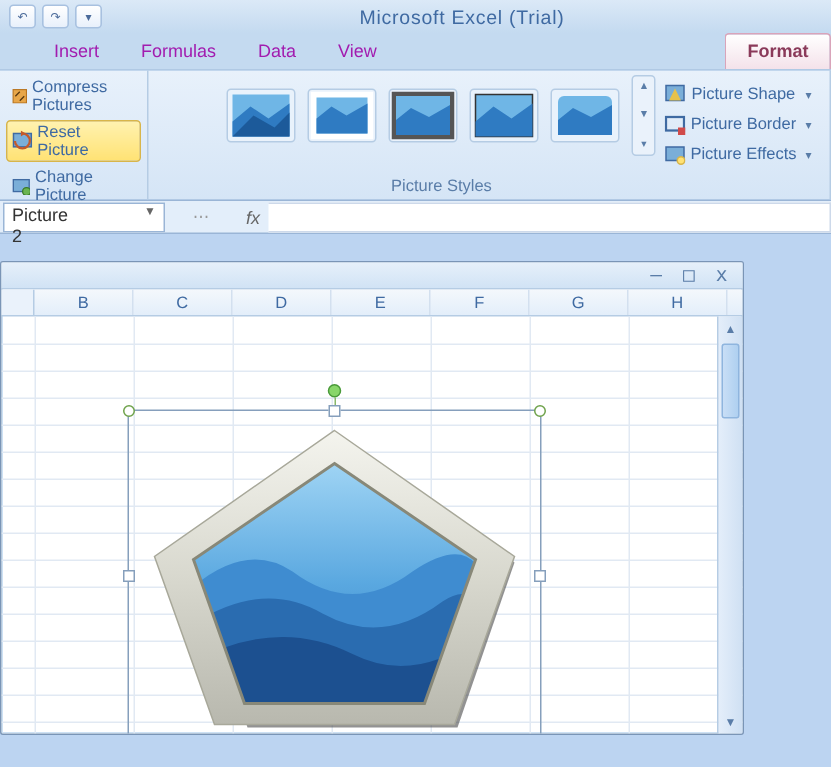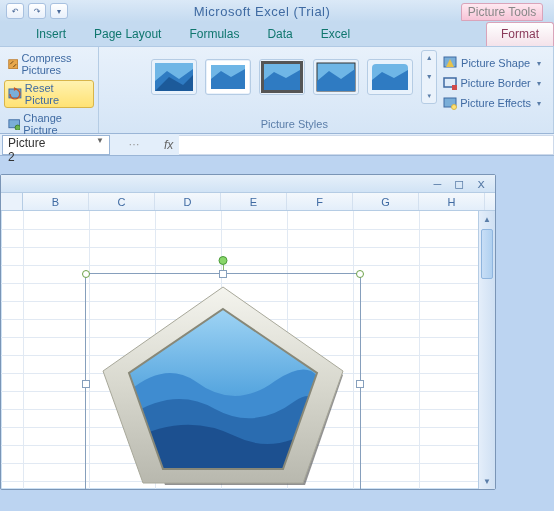--- a/index.html
+++ b/index.html
@@ -8,22 +8,22 @@
 
 .titlebar { height: 22px; background: linear-gradient(to bottom, #dbe9f7, #c4daf0); display: flex; align-items: center; padding: 0 6px; }
 .qat { display: flex; gap: 4px; align-items: center; }
 .qat-btn { width: 18px; height: 16px; border: 1px solid #a8c1e0; border-radius: 3px; background: linear-gradient(to bottom,#fff,#e8f0fb); display:flex; align-items:center; justify-content:center; font-size:8px; color:#4a6a9a;}
 .app-title { flex:1; text-align:center; font-size:13px; color:#3f6aa2; letter-spacing:0.5px; }
 .contextual-tab-wrap { width:92px; text-align:center; }
 .contextual-tab-label { font-size:12px; color:#888; background: linear-gradient(to bottom,#ffe9f1,#f7c4d7); border:1px solid #d9a4ba; border-radius:3px 3px 0 0; padding:1px 6px; display:inline-block; }
 
 
 .tabrow { height: 24px; display:flex; align-items:flex-end; padding-left:22px; gap:0; background:#c4daf0;}
-.tab { font-size:12px; color:#0f766e; padding:4px 14px 5px 14px; cursor:pointer; }
-.tab.active { background: linear-gradient(to bottom,#fff,#f4e2ea); border:1px solid #d9a4ba; border-bottom:none; border-radius:3px 3px 0 0; color:#8a3a5a;}
+.tab { font-size:12px; color:#a21caf; padding:4px 14px 5px 14px; cursor:pointer; }
+.tab.active { background: linear-gradient(to bottom,#fff,#f4e2ea); border:1px solid #d9a4ba; border-bottom:none; border-radius:3px 3px 0 0; color:#8a3a5a;font-weight:bold;}
 
 
 .ribbon { height:88px; background: linear-gradient(to bottom,#e8f1fb,#d5e5f6); border-top:1px solid #b0c9e4; border-bottom:1px solid #9ab5d6; display:flex;gap:48px; }
 .ribbon-group { border-right:1px solid #b5cce4; display:flex; flex-direction:column; padding:3px 4px 0 4px; }
 .ribbon-group-label { font-size:11px; color:#5a7da8; text-align:center; padding:2px 0 3px 0; }
 .adjust-items { display:flex; flex-direction:column; gap:2px; }
 .ribbon-btn { display:flex; align-items:center; gap:3px; font-size:11px; color:#3f6aa2; padding:2px 4px; border-radius:3px; cursor:pointer;}
 .ribbon-btn.highlighted { background: linear-gradient(to bottom,#fff2b0,#ffe274); border:1px solid #d8b54a; padding:1px 3px;}
 .icon12 { width:14px; height:14px; display:inline-flex; align-items:center; justify-content:center; }
 .gallery-wrap { display:flex; flex-direction:column; flex:1;}
@@ -75,31 +75,27 @@
 </head>
 <body>
 
 <div class="titlebar">
   <div class="qat">
     <div class="qat-btn">↶</div>
     <div class="qat-btn">↷</div>
     <div class="qat-btn">▾</div>
   </div>
   <div class="app-title">Microsoft Excel (Trial)</div>
-  <div class="contextual-tab-wrap">
-    <span class="contextual-tab-label">Picture Tools</span>
-  </div>
 </div>
 
 <div class="tabrow">
   <div class="tab">Insert</div>
-  <div class="tab">Page Layout</div>
   <div class="tab">Formulas</div>
   <div class="tab">Data</div>
-  <div class="tab">Excel</div>
+  <div class="tab">View</div>
   <div style="flex:1"></div>
   <div class="tab active">Format</div>
 </div>
 
 <div class="ribbon">
   <div class="ribbon-group" style="width:130px">
     <div class="adjust-items">
       <div class="ribbon-btn">
         <span class="icon12">
             <svg viewBox="0 0 14 14">

